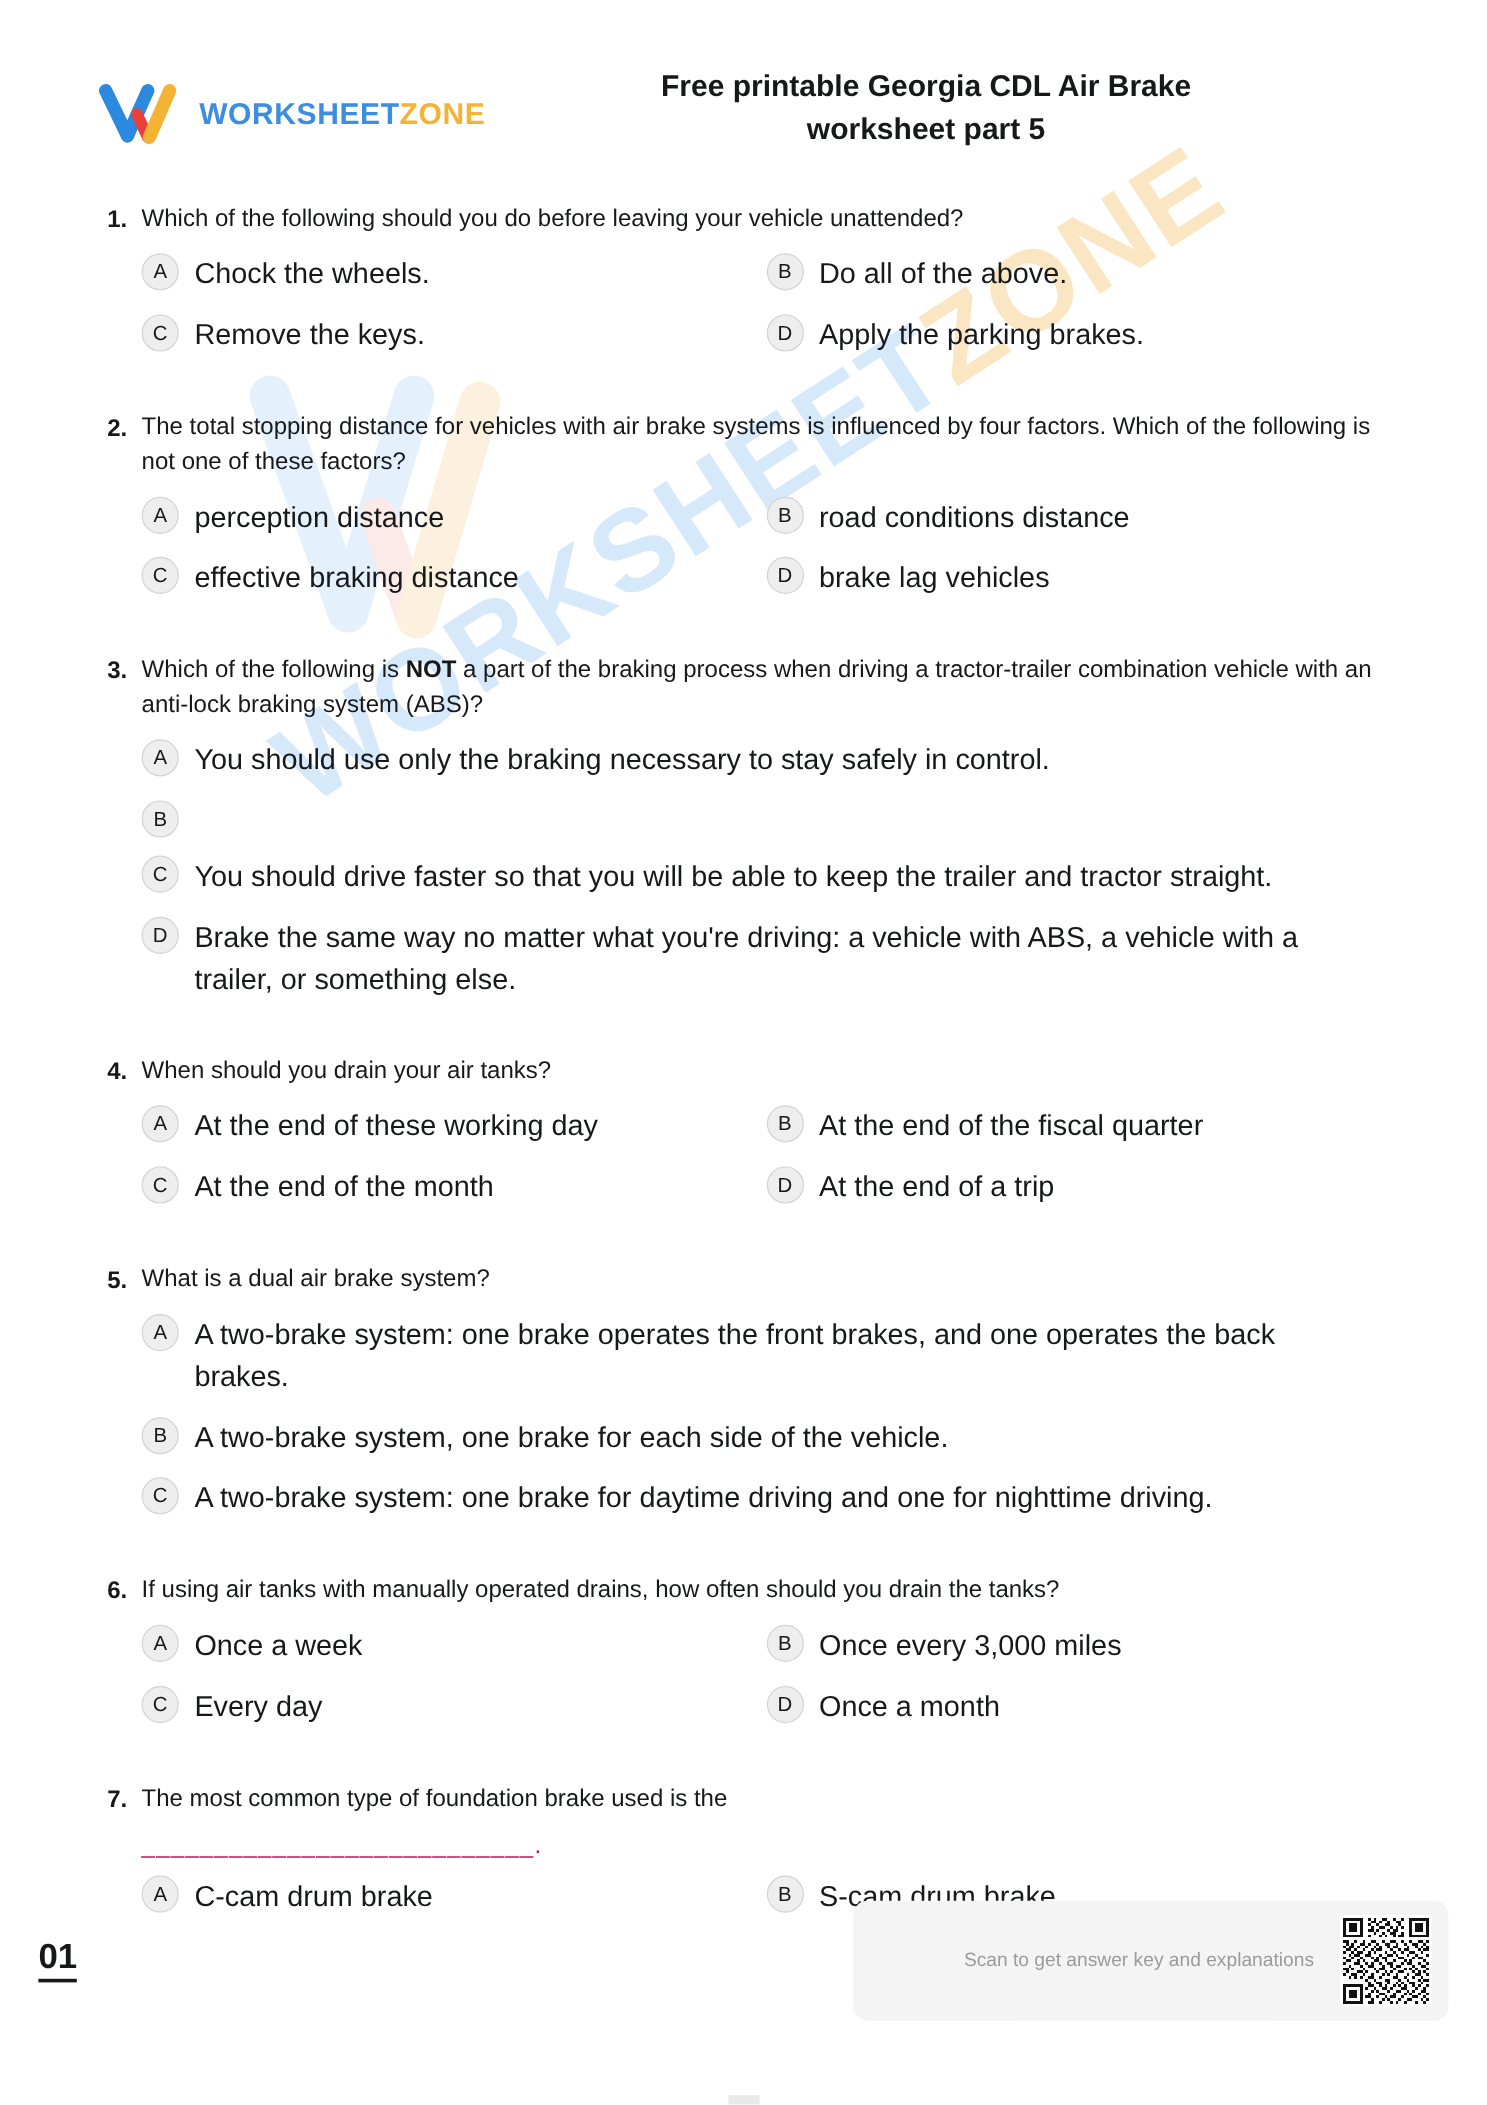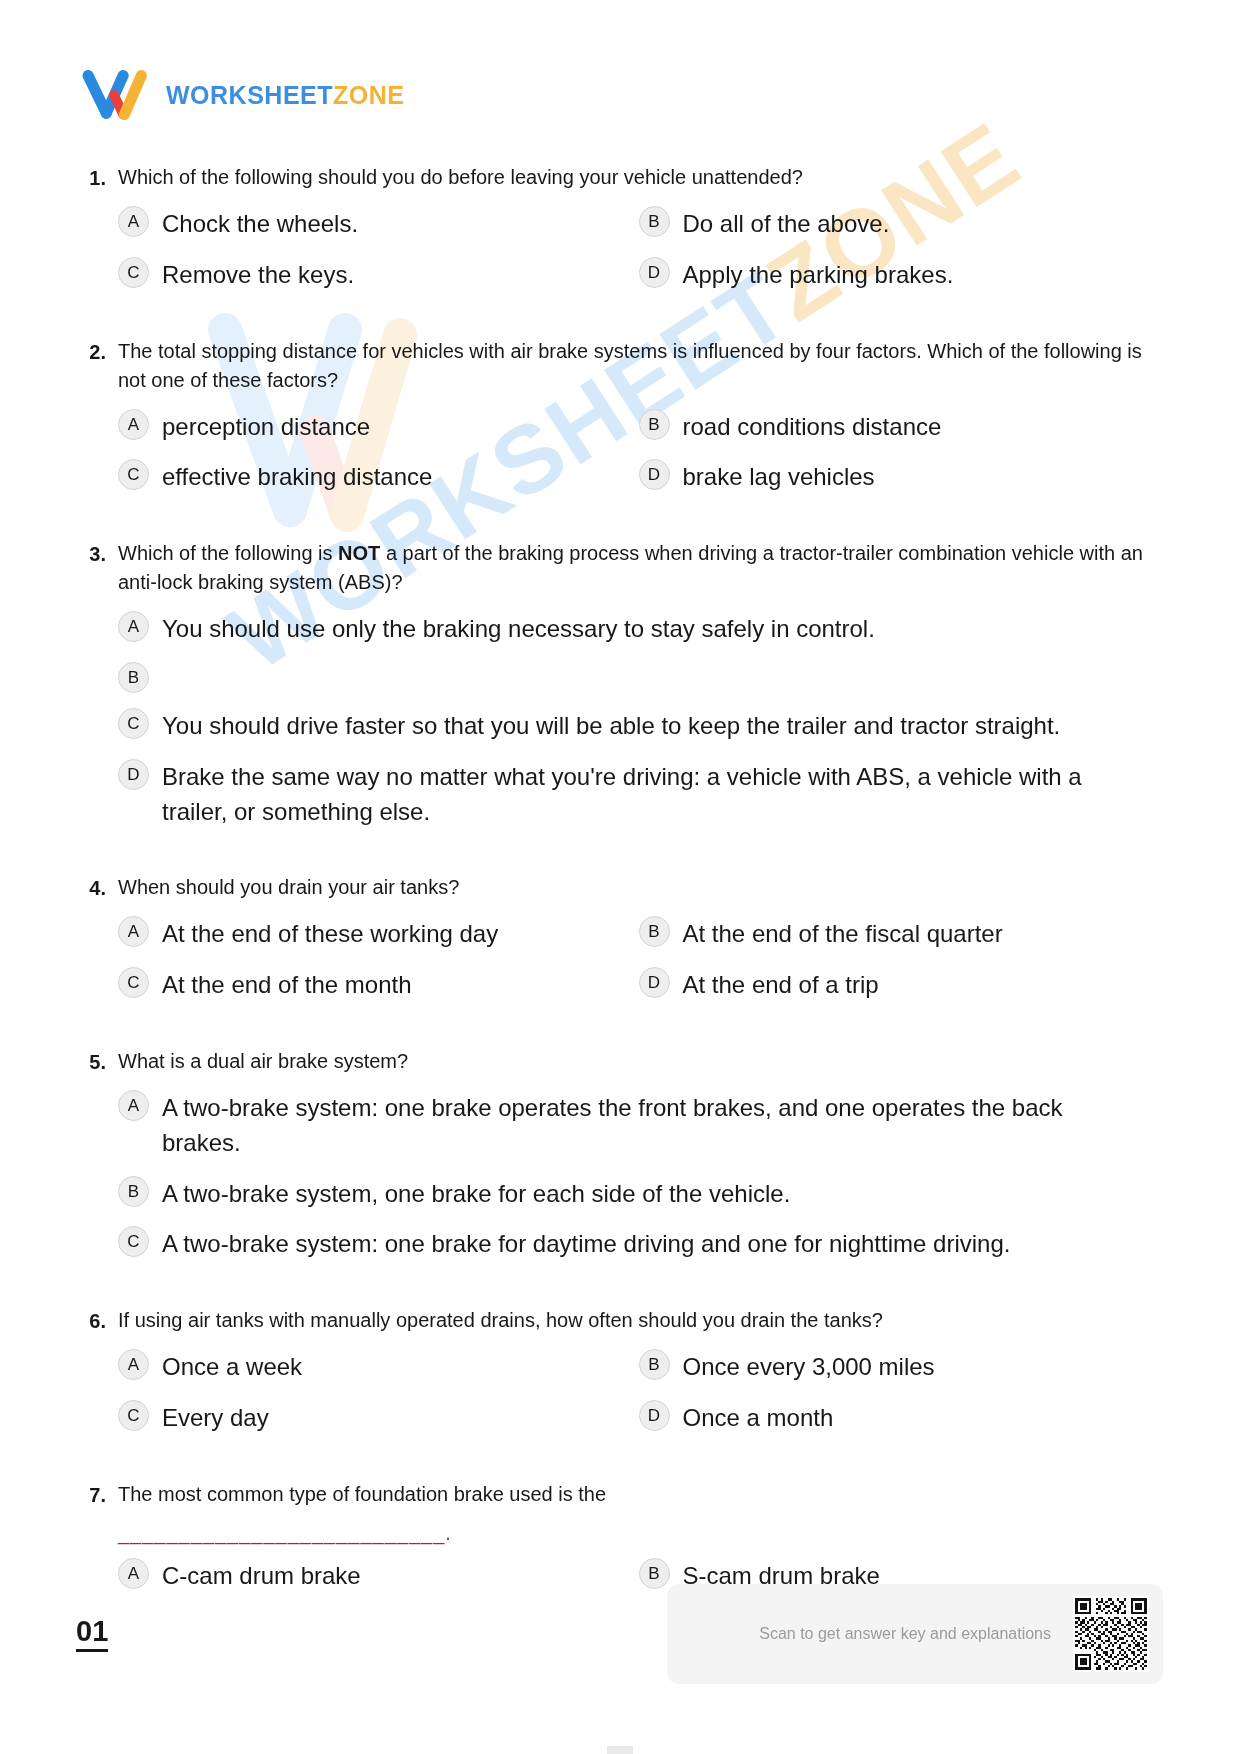--- a/index.html
+++ b/index.html
@@ -156,21 +156,21 @@
 
   
   .footer {
     position: absolute;
     left: 0;
     right: 0;
     bottom: 70px;
     z-index: 2;
     display: flex;
     align-items: center;
-    padding: 0 76px;
+    padding: 0 32px;
   }
   .page-num {
     font-size: 29px;
     font-weight: 700;
     color: #17181a;
     border-bottom: 3px solid #17181a;
     padding-bottom: 3px;
     line-height: 1;
   }
   .scan-box {
@@ -219,20 +219,24 @@
 
   <div class="header">
     <div class="brand">
       <svg class="brand-mark" viewBox="0 0 110 80">
         <path d="M12 10 L40 68" stroke="#2b8ae0" stroke-width="17" stroke-linecap="round" fill="none"></path>
         <path d="M66 10 L40 68" stroke="#2b8ae0" stroke-width="17" stroke-linecap="round" fill="none"></path>
         <path d="M52 40 L66 70" stroke="#e8413c" stroke-width="15" stroke-linecap="round" fill="none"></path>
         <path d="M94 10 L68 70" stroke="#f5b335" stroke-width="17" stroke-linecap="round" fill="none"></path>
       </svg>
       <div class="brand-text"><span class="w1">WORKSHEET</span><span class="w2">ZONE</span></div>
+    </div>
+    <div class="doc-title">
+      <div>Free printable Georgia CDL Air Brake</div>
+      <div>worksheet part 5</div>
     </div>
   </div>
 
   <div class="content">
 
     <div class="q">
       <div class="q-num">1.</div>
       <div class="q-body">
         <div class="q-text">Which of the following should you do before leaving your vehicle unattended?</div>
         <div class="opts two-col">

